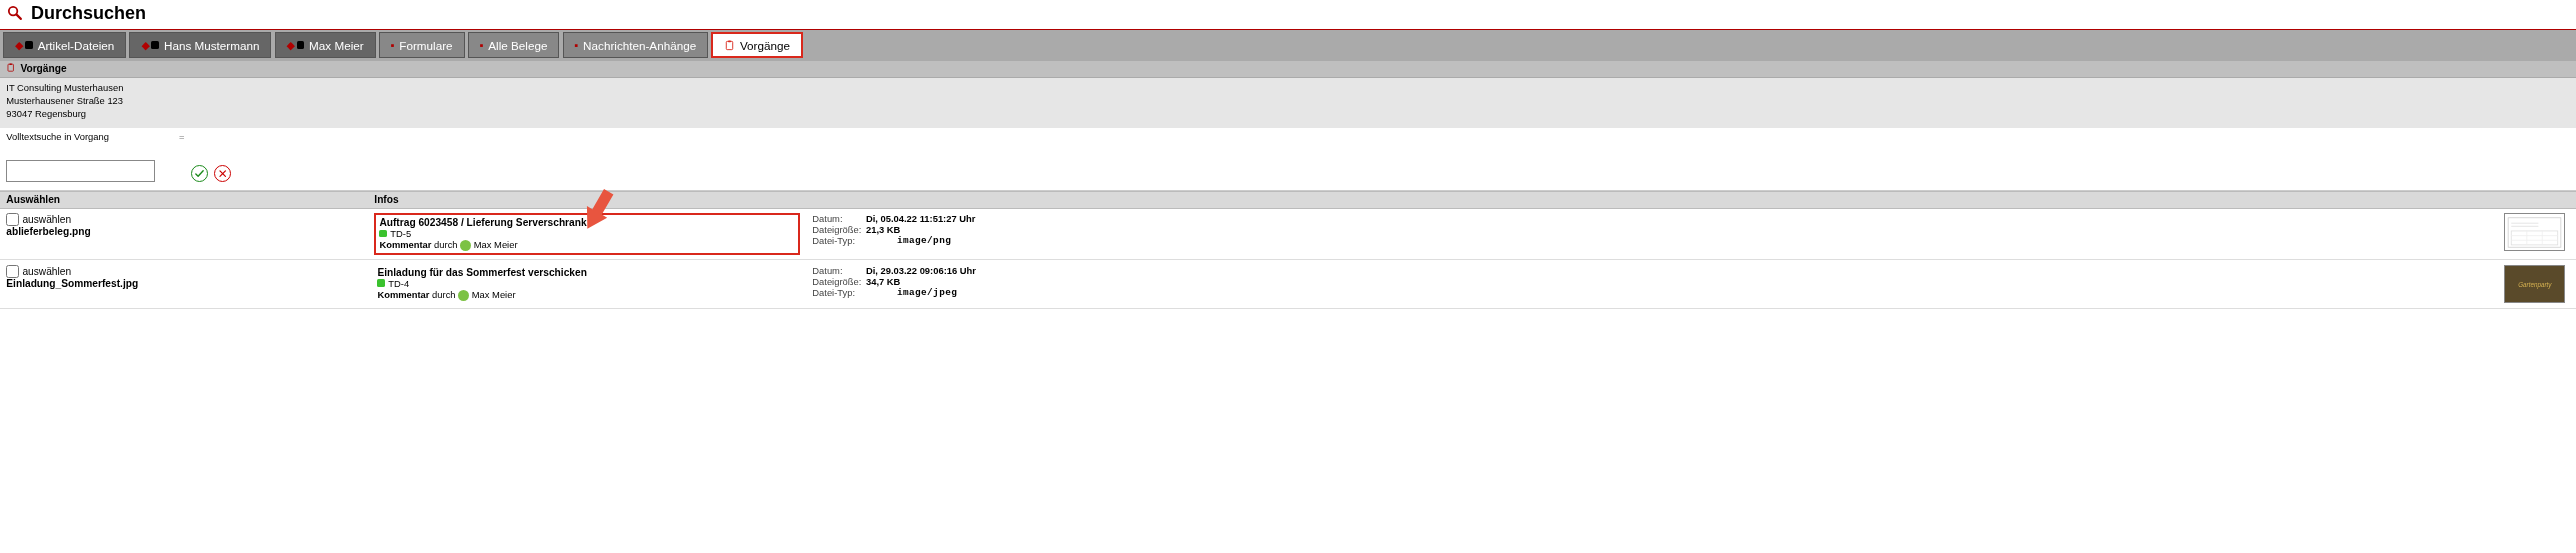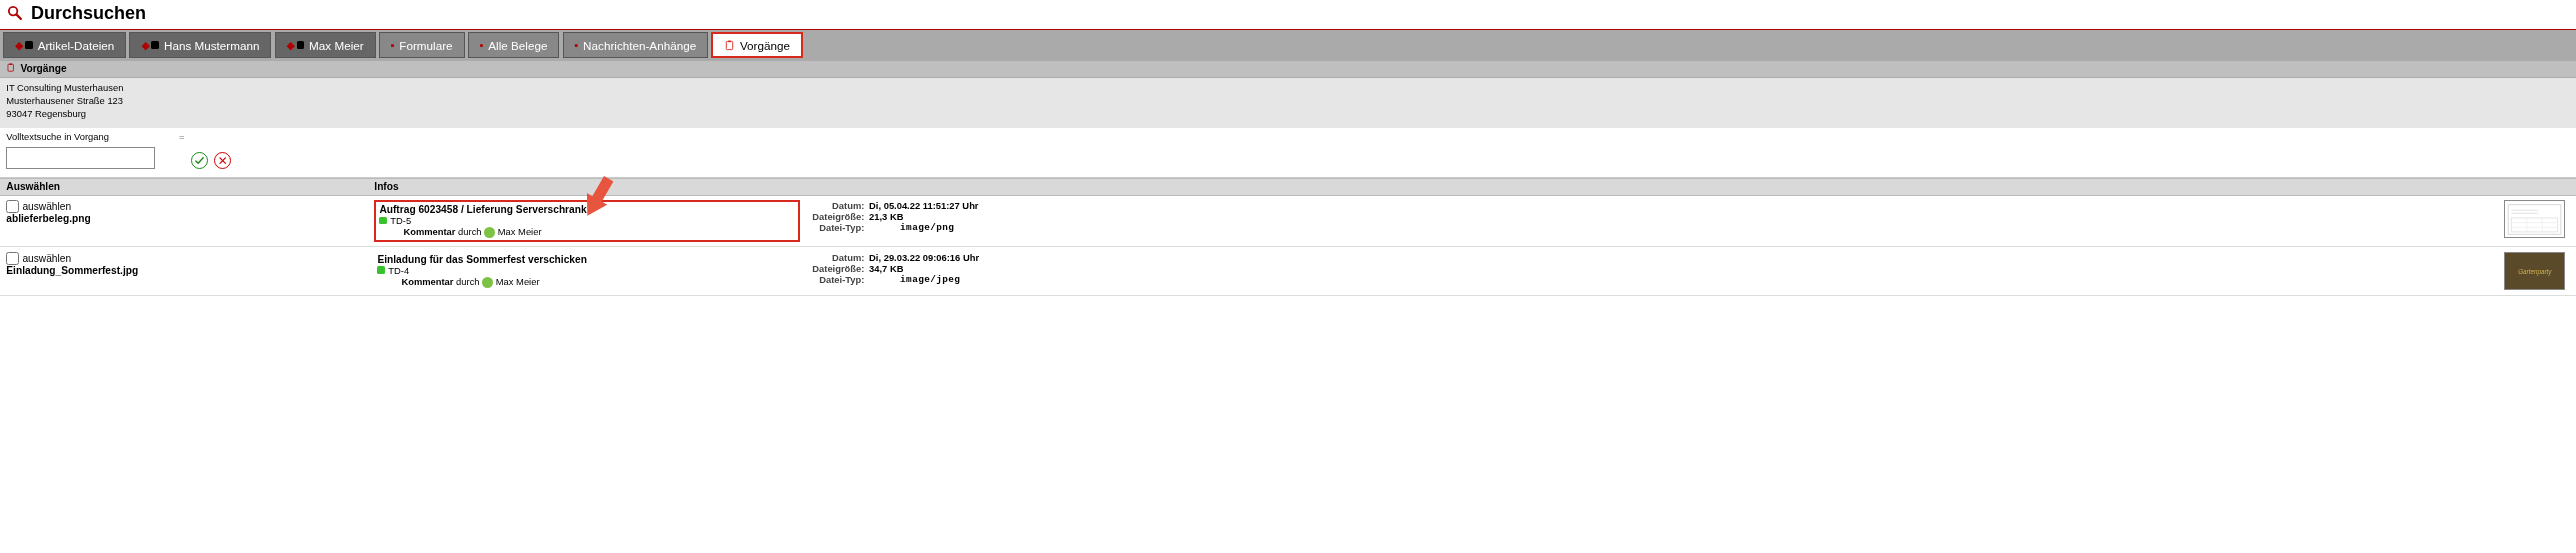--- a/index.html
+++ b/index.html
@@ -35,21 +35,21 @@
     border-bottom: 0.8px solid #aaa;
   }
   .section-bar .ico-red { color: #b00000; }
 
   
   .company-block { background: #e6e6e6; padding: 4.7px 6.3px 7.8px; font-size: 9.4px; line-height: 1.35; }
 
   
   .search-row { padding: 3.1px 6.3px 7.8px; display: flex; align-items: flex-end; gap: 6.3px; border-bottom: 0.8px solid #ccc; }
   .search-field { display: flex; flex-direction: column; }
-  .search-label-row { display: flex; align-items: center; gap: 70px; font-size: 9.4px; margin-bottom: 5px; }
+  .search-label-row { display: flex; align-items: center; gap: 70px; font-size: 9.4px; margin-bottom: 18px; }
   .search-eq { color: #777; }
   .search-input { width: 149px; height: 22px; border: 0.8px solid #888; padding: 1.6px 3.1px; }
   .btn-icon { width: 17px; height: 17px; border-radius: 50%; border: 1.6px solid; display: inline-flex; align-items: center; justify-content: center; font-weight: bold; cursor: pointer; background: #fff; }
   .btn-ok { border-color: #1a8a1a; color: #1a8a1a; }
   .btn-cancel { border-color: #c00; color: #c00; }
 
   
   .tbl-head { display: flex; background: #d9d9d9; font-weight: bold; font-size: 10.2px; border-top: 0.8px solid #bbb; border-bottom: 0.8px solid #bbb; }
   .col { padding: 2.3px 6.3px; }
   .col-select { width: 368px; flex: 0 0 368px; }
@@ -61,26 +61,26 @@
   .tbl-row { display: flex; border-bottom: 0.8px solid #ddd; padding: 3.1px 0; align-items: flex-start; }
   .tbl-row .col { padding: 1.6px 6.3px; font-size: 10.2px; }
   .chk-label { display: flex; gap: 3.1px; align-items: center; }
   .fname { font-weight: bold; }
 
   .vorgang-box { position: relative; padding: 1.6px 3.1px; }
   .vorgang-box.highlight { border: 2.3px solid #d9281c; }
   .v-title { font-weight: bold; }
   .v-sub { display: flex; align-items: center; gap: 3.1px; font-size: 9.4px; }
   .sq-green { width: 7.8px; height: 7.8px; background: #3ac22e; display: inline-block; border-radius: 1.6px; }
-  .v-comment { font-size: 9.4px; margin-left: 24px; }
+  .v-comment { font-size: 9.4px; }
   .v-comment b { font-weight: bold; }
   .avatar { width: 11px; height: 11px; border-radius: 50%; background: #7cc244; display: inline-block; vertical-align: middle; }
 
   .infos-grid { display: grid; grid-template-columns: auto auto; column-gap: 4.7px; font-size: 9.4px; justify-content: start; }
-  .infos-grid .lbl { text-align: right; color: #444; font-weight: bold; }
+  .infos-grid .lbl { text-align: left; color: #444; }
   .infos-grid .val { font-weight: bold; }
   .mono { font-family: "Courier New", monospace; letter-spacing: 0.4px; margin-left: 31px; }
 
   .thumb { width: 61px; height: 38px; border: 0.8px solid #888; background: #fff; display: flex; align-items: center; justify-content: center; font-size: 6.3px; color: #999; }
   .thumb.dark { background: #5a4a2a; color: #d4b050; font-style: italic; }
 
   
   .arrow-pointer {
     position: absolute; pointer-events: none; z-index: 50;
   }

